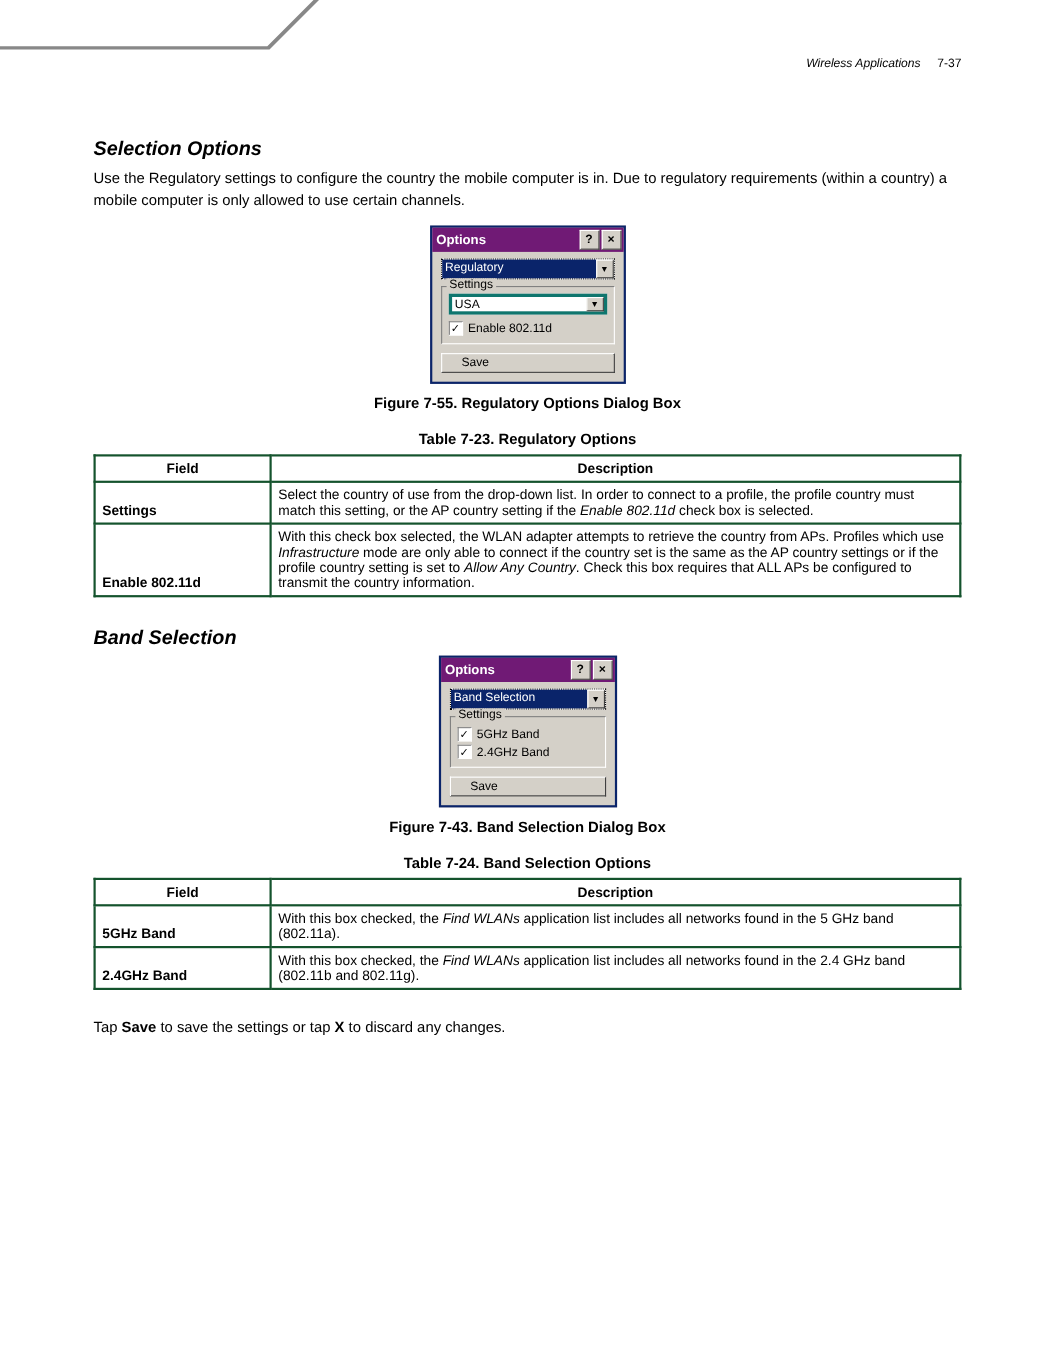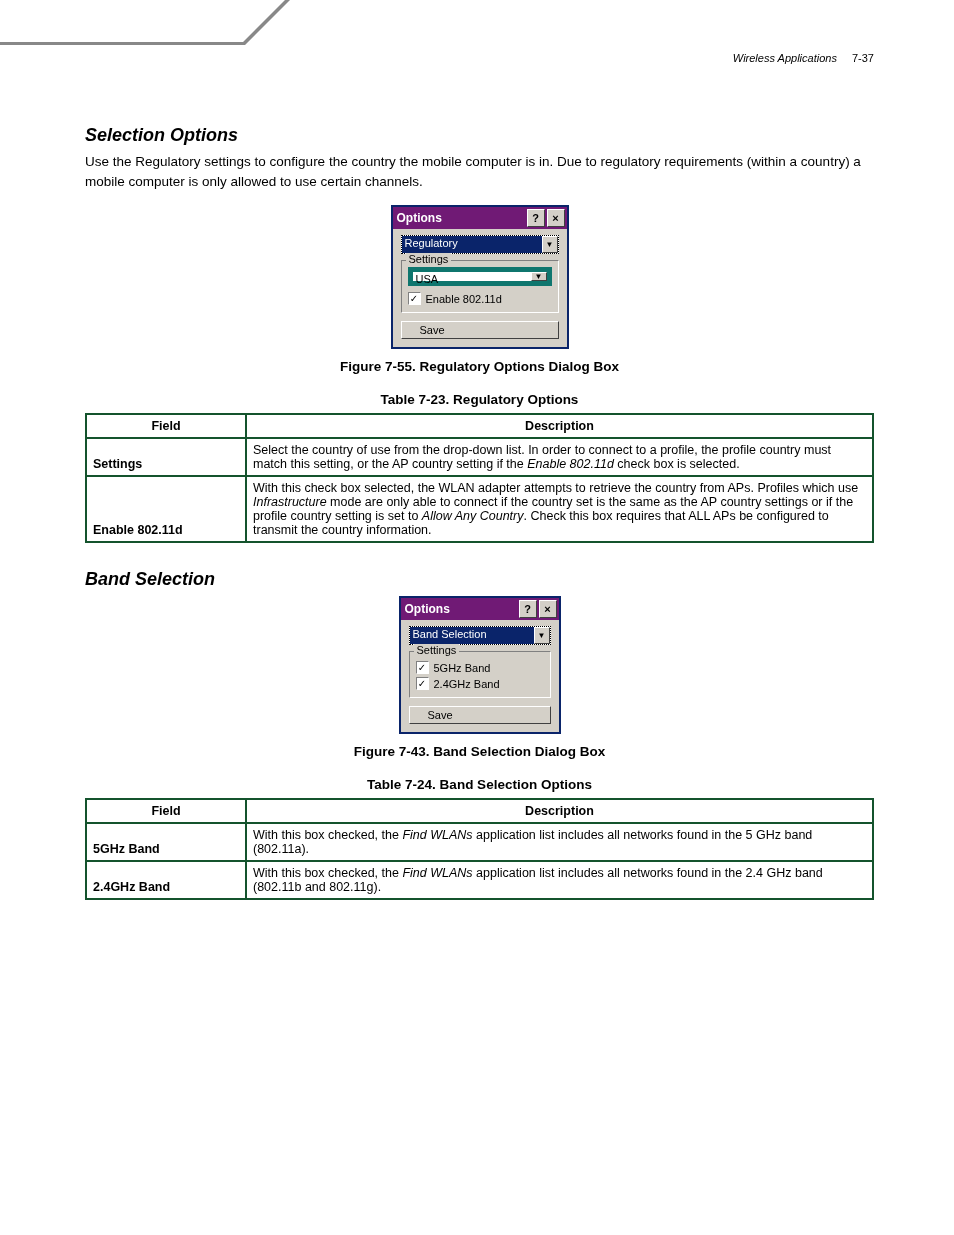--- a/index.html
+++ b/index.html
@@ -86,21 +86,21 @@
     color: #000;
     font-size: 11px;
     font-weight: bold;
     display: flex;
     align-items: center;
     justify-content: center;
   }
   .dlg-body { padding: 6px 8px 8px 8px; font-size: 11px; }
   .combo {
     display: flex;
-    border: 5px solid #0f766e;
+    border: 3px solid #0f766e;
     background: #fff;
     height: 19px;
     margin-bottom: 6px;
   }
   .combo.sel { border: 1px dotted #000; }
   .combo .cv {
     flex: 1;
     padding: 1px 3px;
     font-size: 11px;
   }
@@ -320,15 +320,18 @@
       </tr>
       <tr>
         <td class="f">2.4GHz Band</td>
         <td>
           <span>With this box checked, the </span><span class="ital">Find WLANs</span><span> application list includes all networks found in the 2.4 GHz band (802.11b and 802.11g).</span>
         </td>
       </tr>
     </tbody>
       </table>
 
+    <p class="final">
+      <span>Tap </span><span class="bold">Save</span><span> to save the settings or tap </span><span class="bold">X</span><span> to discard any changes.</span>
+    </p>
 
   </div>
 </div>
 
 </body></html>

